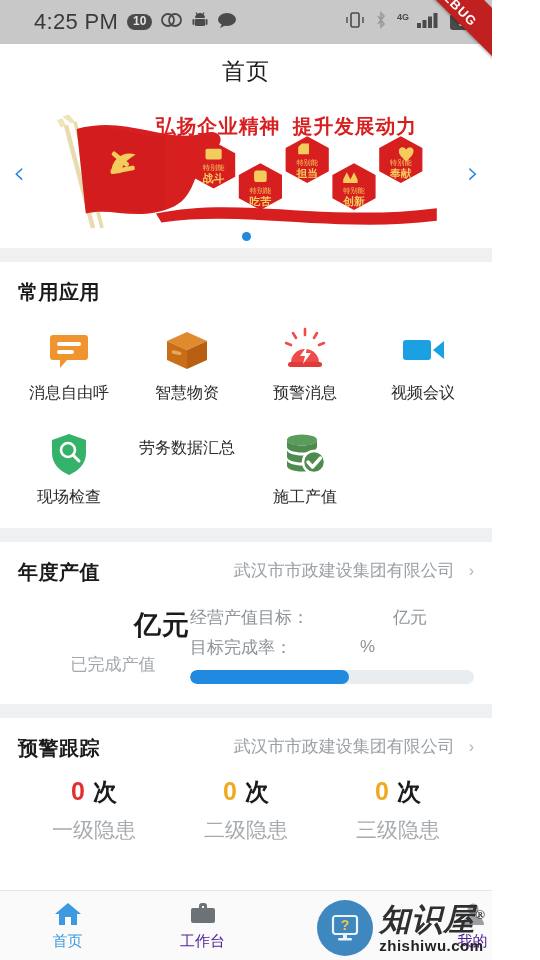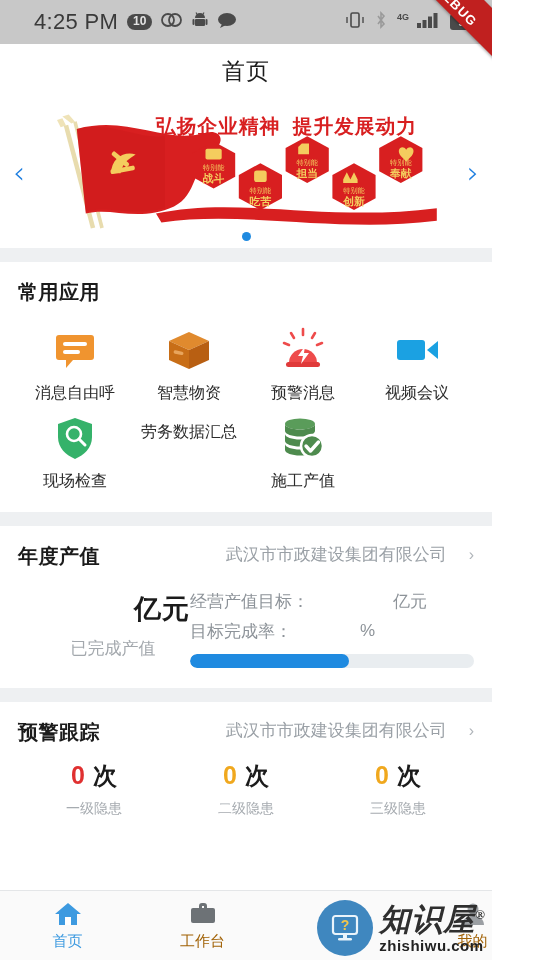--- a/index.html
+++ b/index.html
@@ -70,26 +70,26 @@
   .car-dot { width: 9px; height: 9px; border-radius: 50%; background: #1f8ae0; }
 
   
   .divider { height: 14px; background: #eef0f2; }
   .section { background: #fff; padding: 0 18px; }
   .sec-head {
     display: flex; align-items: flex-start; padding: 17px 0 6px;
   }
   .sec-title { font-size: 20px; font-weight: bold; color: #1b1b1b; letter-spacing: .5px; }
   .sec-org {
-    margin-left: auto; font-size: 17px; color: #9aa0a6; display: flex; align-items: center; gap: 22px;
+    margin-left: auto; font-size: 17px; color: #9aa0a6; display: flex; align-items: center; gap: 14px;
   }
   .sec-org .chev { font-size: 16px; color: #b0b5ba; }
 
   
-  .grid { display: grid; grid-template-columns: repeat(4, 1fr); padding: 10px 0 14px; }
+  .grid { display: grid; grid-template-columns: repeat(4, 1fr); padding: 10px 0 14px; gap: 16px; }
   .grid-cell {
     display: flex; flex-direction: column; align-items: center; justify-content: flex-start;
     height: 88px; padding-top: 4px;
   }
   .grid-ico { width: 48px; height: 48px; display: flex; align-items: center; justify-content: center; }
   .grid-ico svg { display: block; }
   .grid-label { margin-top: 9px; font-size: 16px; color: #2b2b2b; }
   .grid-cell.no-icon .grid-ico { height: 48px; }
   .grid-cell.no-icon .grid-label { margin-top: 0; position: relative; top: -40px; }
 
@@ -111,31 +111,31 @@
     margin-top: 8px; height: 14px; border-radius: 8px; background: #e9edf0; overflow: hidden;
   }
   .progress-fill { height: 100%; border-radius: 8px; background: #1f8ae0; }
 
   
   .warn-grid { display: grid; grid-template-columns: repeat(3, 1fr); padding: 8px 0 26px; }
   .warn-cell { display: flex; flex-direction: column; align-items: center; }
   .warn-top { display: flex; align-items: baseline; gap: 8px; }
   .warn-num { font-size: 25px; font-weight: bold; }
   .warn-unit { font-size: 24px; font-weight: bold; color: #1b1b1b; }
-  .warn-label { margin-top: 8px; font-size: 14px; color: #a6abb0; }
+  .warn-label { margin-top: 8px; font-size: 21px; color: #a6abb0; }
 
   
   .tabbar {
     position: absolute; left: 0; bottom: 0; width: 540px; height: 70px;
     background: #fafafa; border-top: 1px solid #e4e6e8;
     display: grid; grid-template-columns: repeat(4, 1fr); align-items: center;
   }
   .tab { display: flex; flex-direction: column; align-items: center; gap: 4px; }
   .tab-ico { width: 28px; height: 28px; display: flex; align-items: center; justify-content: center; }
-  .tab-label { font-size: 15px; color: #a16207; }
+  .tab-label { font-size: 15px; color: #4c1d95; }
   .tab.active .tab-label { color: #3d9ae0; }
 
   
   .watermark {
     position: absolute; right: 6px; bottom: 4px; display: flex; align-items: center; gap: 6px;
     z-index: 40; pointer-events: none;
   }
   .wm-circle {
     width: 56px; height: 56px; border-radius: 50%; background: #3f87bf;
     display: flex; align-items: center; justify-content: center;

